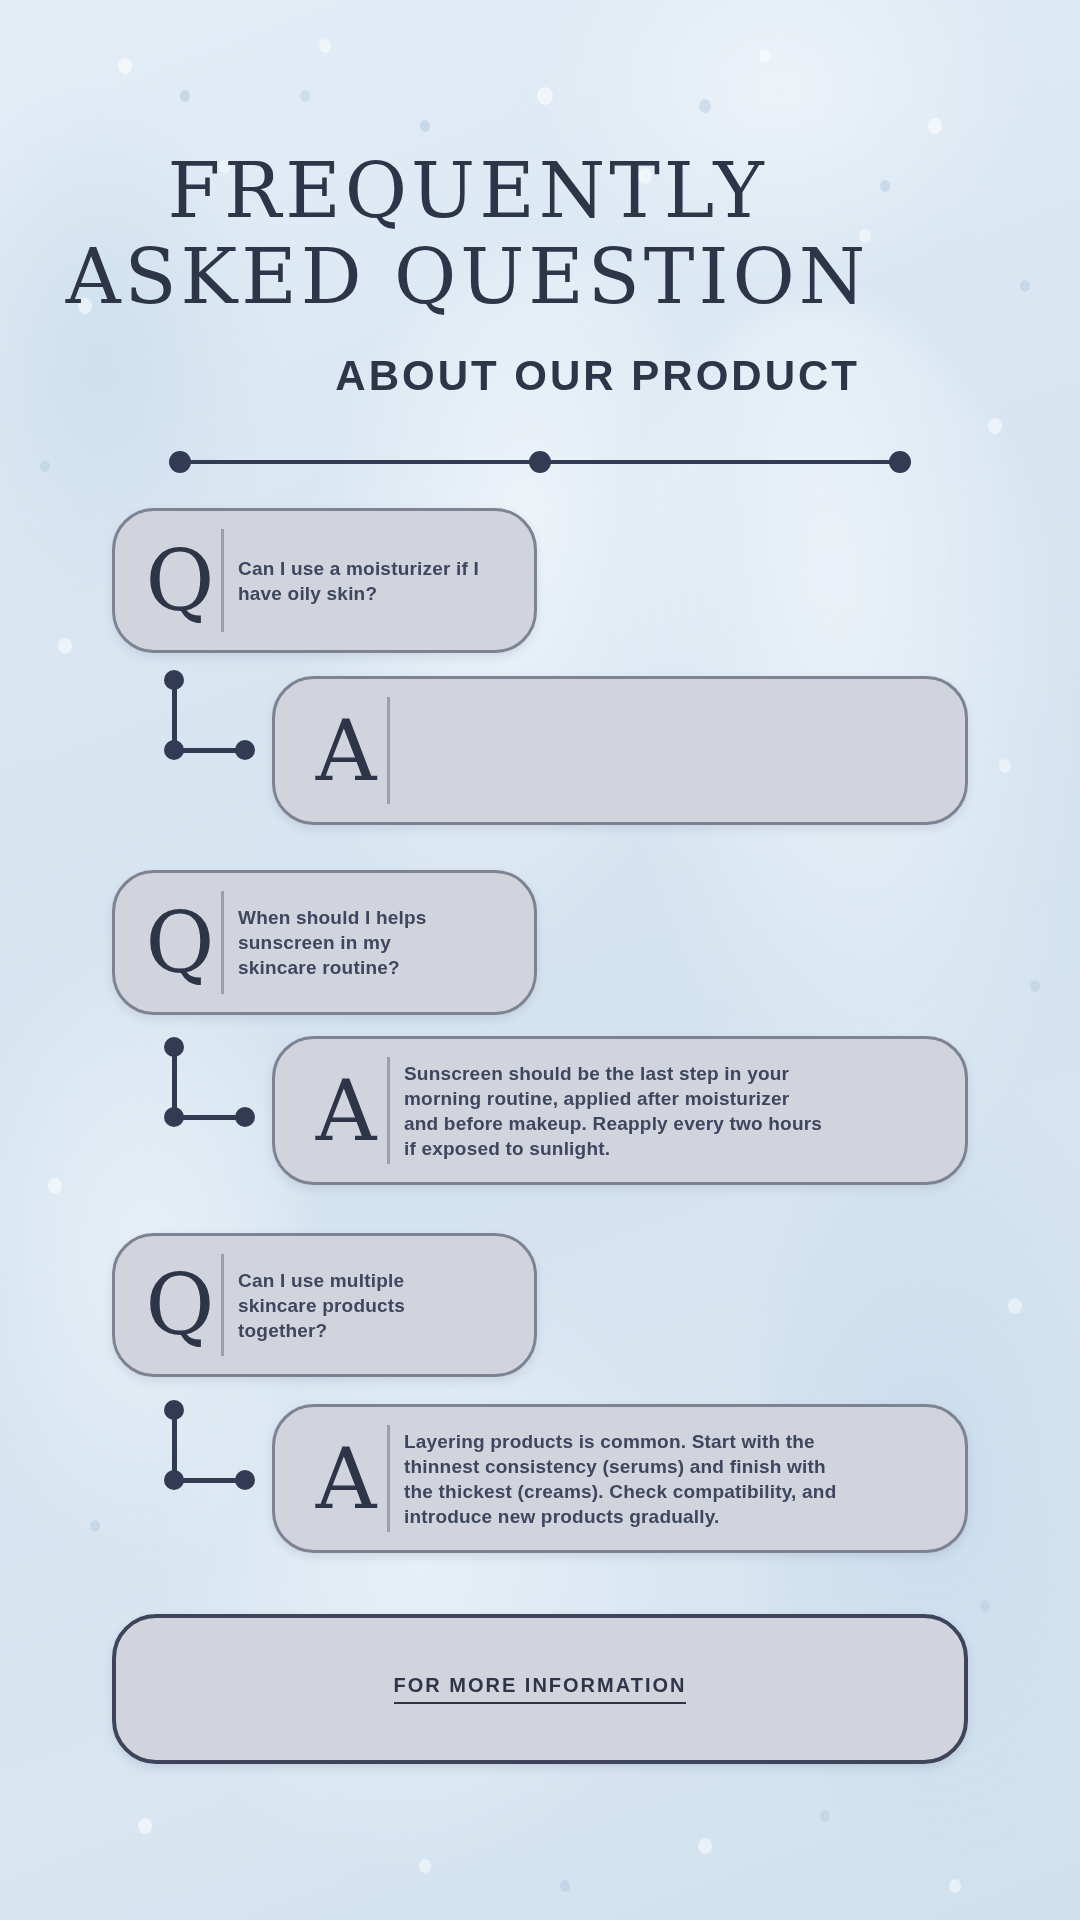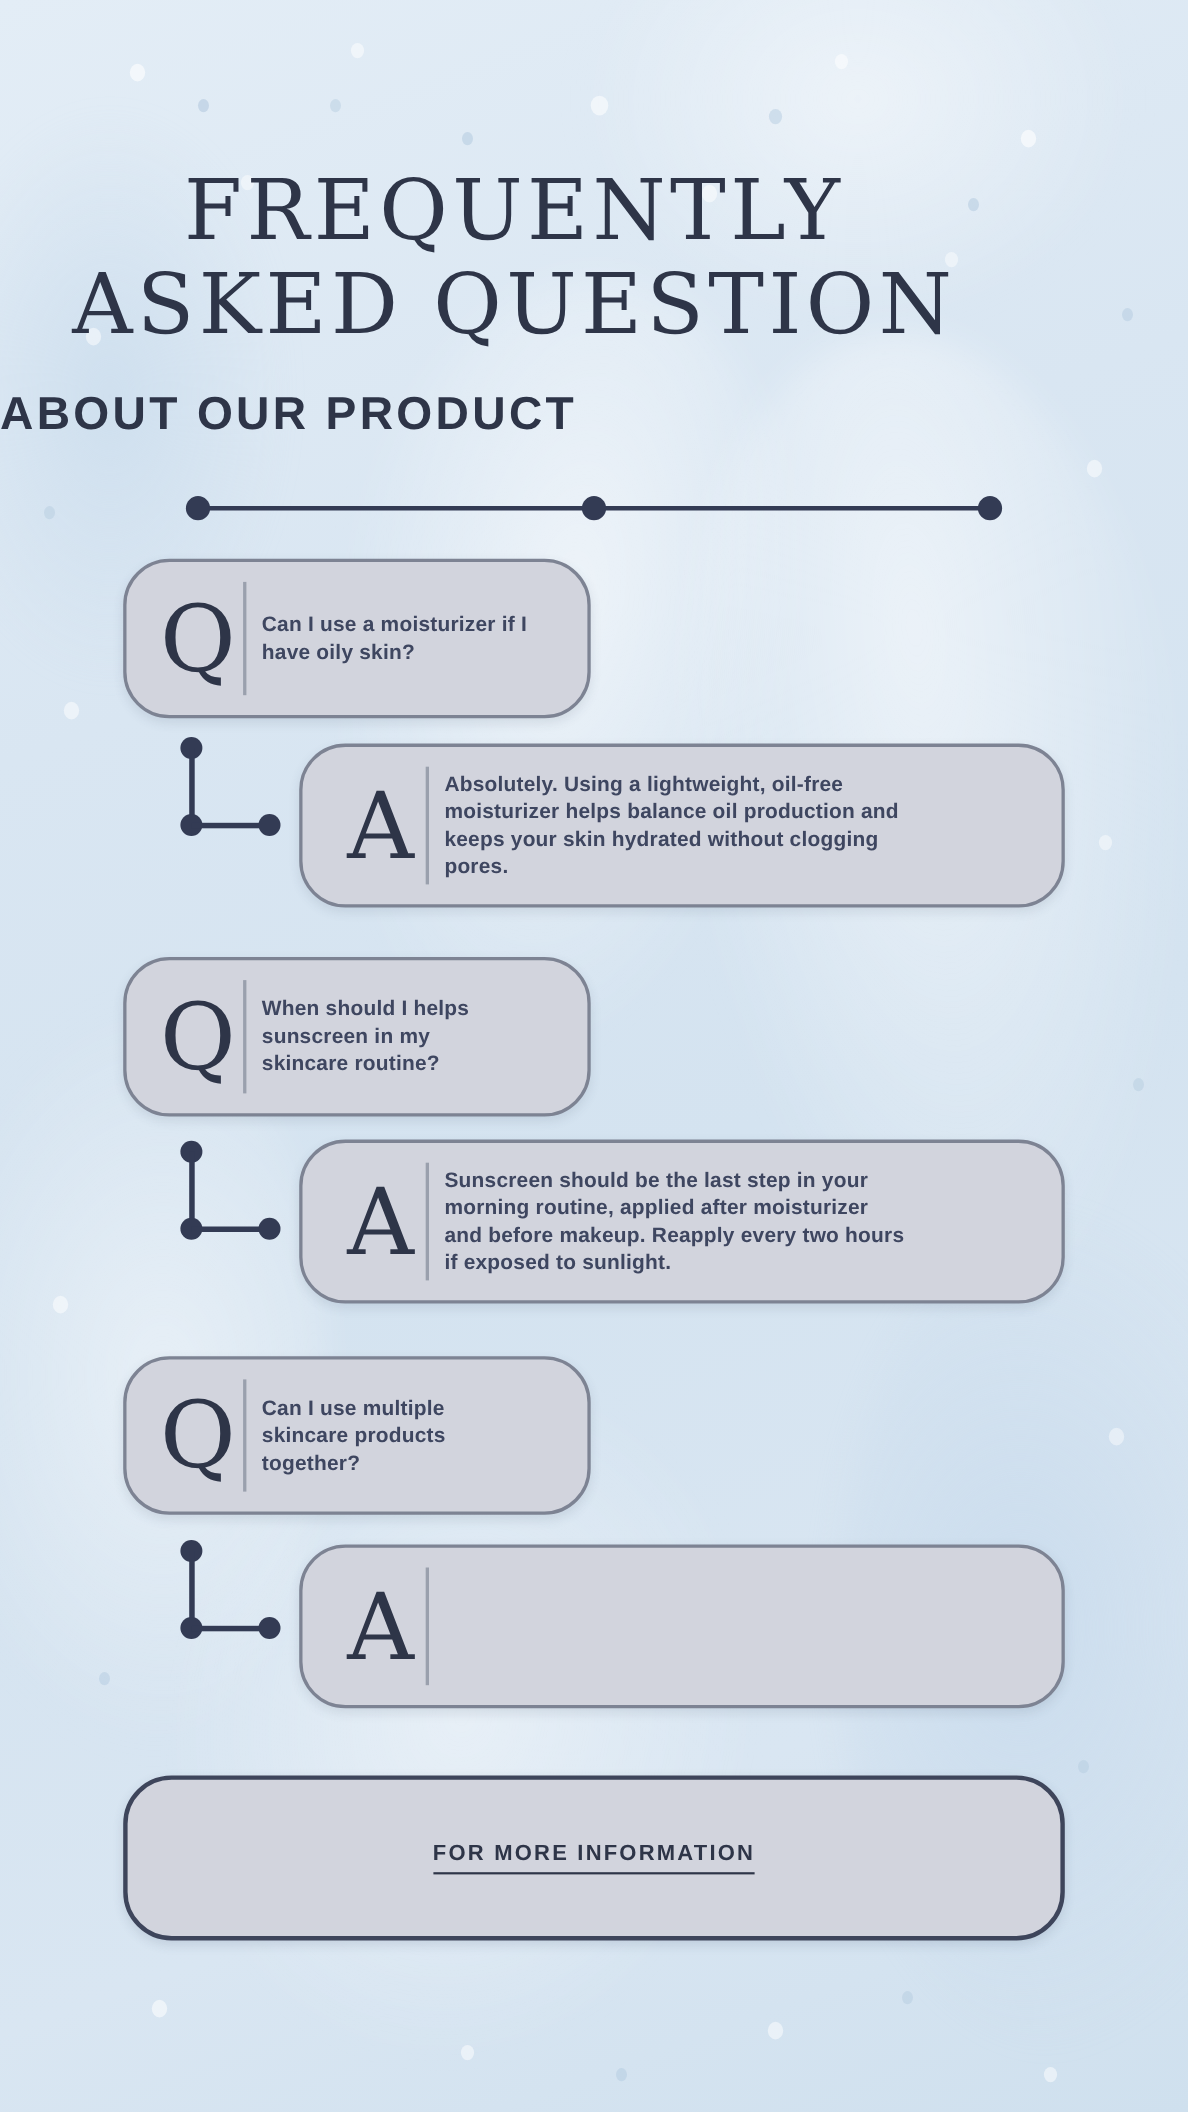--- a/index.html
+++ b/index.html
@@ -42,21 +42,21 @@
     180px 90px 0 0 rgba(176,199,221,.55), 420px 120px 0 0 rgba(176,199,221,.5),
     700px 100px 0 1px rgba(176,199,221,.45), 880px 180px 0 0 rgba(176,199,221,.5),
     300px 90px 0 0 rgba(176,199,221,.4), 1020px 280px 0 0 rgba(176,199,221,.45),
     40px 460px 0 0 rgba(176,199,221,.4), 1030px 980px 0 0 rgba(176,199,221,.4),
     90px 1520px 0 0 rgba(176,199,221,.45), 980px 1600px 0 0 rgba(176,199,221,.4),
     560px 1880px 0 0 rgba(176,199,221,.45), 820px 1810px 0 0 rgba(176,199,221,.4);}
   
   .title{position:absolute;left:0;top:148px;width:935px;text-align:center;
     font-family:"DejaVu Serif","Liberation Serif",serif;font-weight:400;
     color:var(--ink);font-size:76px;line-height:86px;letter-spacing:4px;}
-  .subtitle{position:absolute;left:0;top:352px;width:860px;text-align:left;
+  .subtitle{position:absolute;left:0;top:352px;width:860px;text-align:right;
     font-weight:700;font-size:42px;letter-spacing:3px;color:var(--ink);}
   .rule{position:absolute;left:180px;top:460px;width:720px;height:4px;background:var(--connector);border-radius:2px;}
   .rule-dot{position:absolute;top:451px;width:22px;height:22px;border-radius:50%;background:var(--connector);}
   .rd1{left:169px;} .rd2{left:529px;} .rd3{left:889px;}
   
   .box{position:absolute;background:var(--box-fill);border:3px solid var(--box-border);
     border-radius:42px;display:flex;align-items:center;box-shadow:0 4px 10px rgba(60,70,100,.12);}
   .qbox{left:112px;width:425px;height:145px;padding:0 20px 0 24px;}
   .abox{left:272px;width:696px;height:149px;padding:0 24px 0 30px;}
   .glyph{font-family:"DejaVu Serif","Liberation Serif",serif;color:var(--ink);
@@ -117,24 +117,20 @@
     <div class="connector c1">
       <span class="dot dt"></span>
       <span class="vline"></span>
       <span class="dot dc"></span>
       <span class="hline"></span>
       <span class="dot de"></span>
     </div>
     <div class="box abox">
       <span class="glyph">A</span>
       <span class="vbar"></span>
-      <p class="atext">Absolutely. Using a lightweight, oil-free
-moisturizer helps balance oil production and
-keeps your skin hydrated without clogging
-pores.</p>
     </div>
   </section>
 
   <section class="faq s2">
     <div class="box qbox">
       <span class="glyph">Q</span>
       <span class="vbar"></span>
       <p class="qtext">When should I helps
 sunscreen in my
 skincare routine?</p>
@@ -167,19 +163,23 @@
     <div class="connector c3">
       <span class="dot dt"></span>
       <span class="vline"></span>
       <span class="dot dc"></span>
       <span class="hline"></span>
       <span class="dot de"></span>
     </div>
     <div class="box abox">
       <span class="glyph">A</span>
       <span class="vbar"></span>
+      <p class="atext">Layering products is common. Start with the
+thinnest consistency (serums) and finish with
+the thickest (creams). Check compatibility, and
+introduce new products gradually.</p>
     </div>
   </section>
 
   <div class="footer">
     <div class="footer-heading">FOR MORE INFORMATION</div>
   </div>
 </div>
 
 </body></html>

